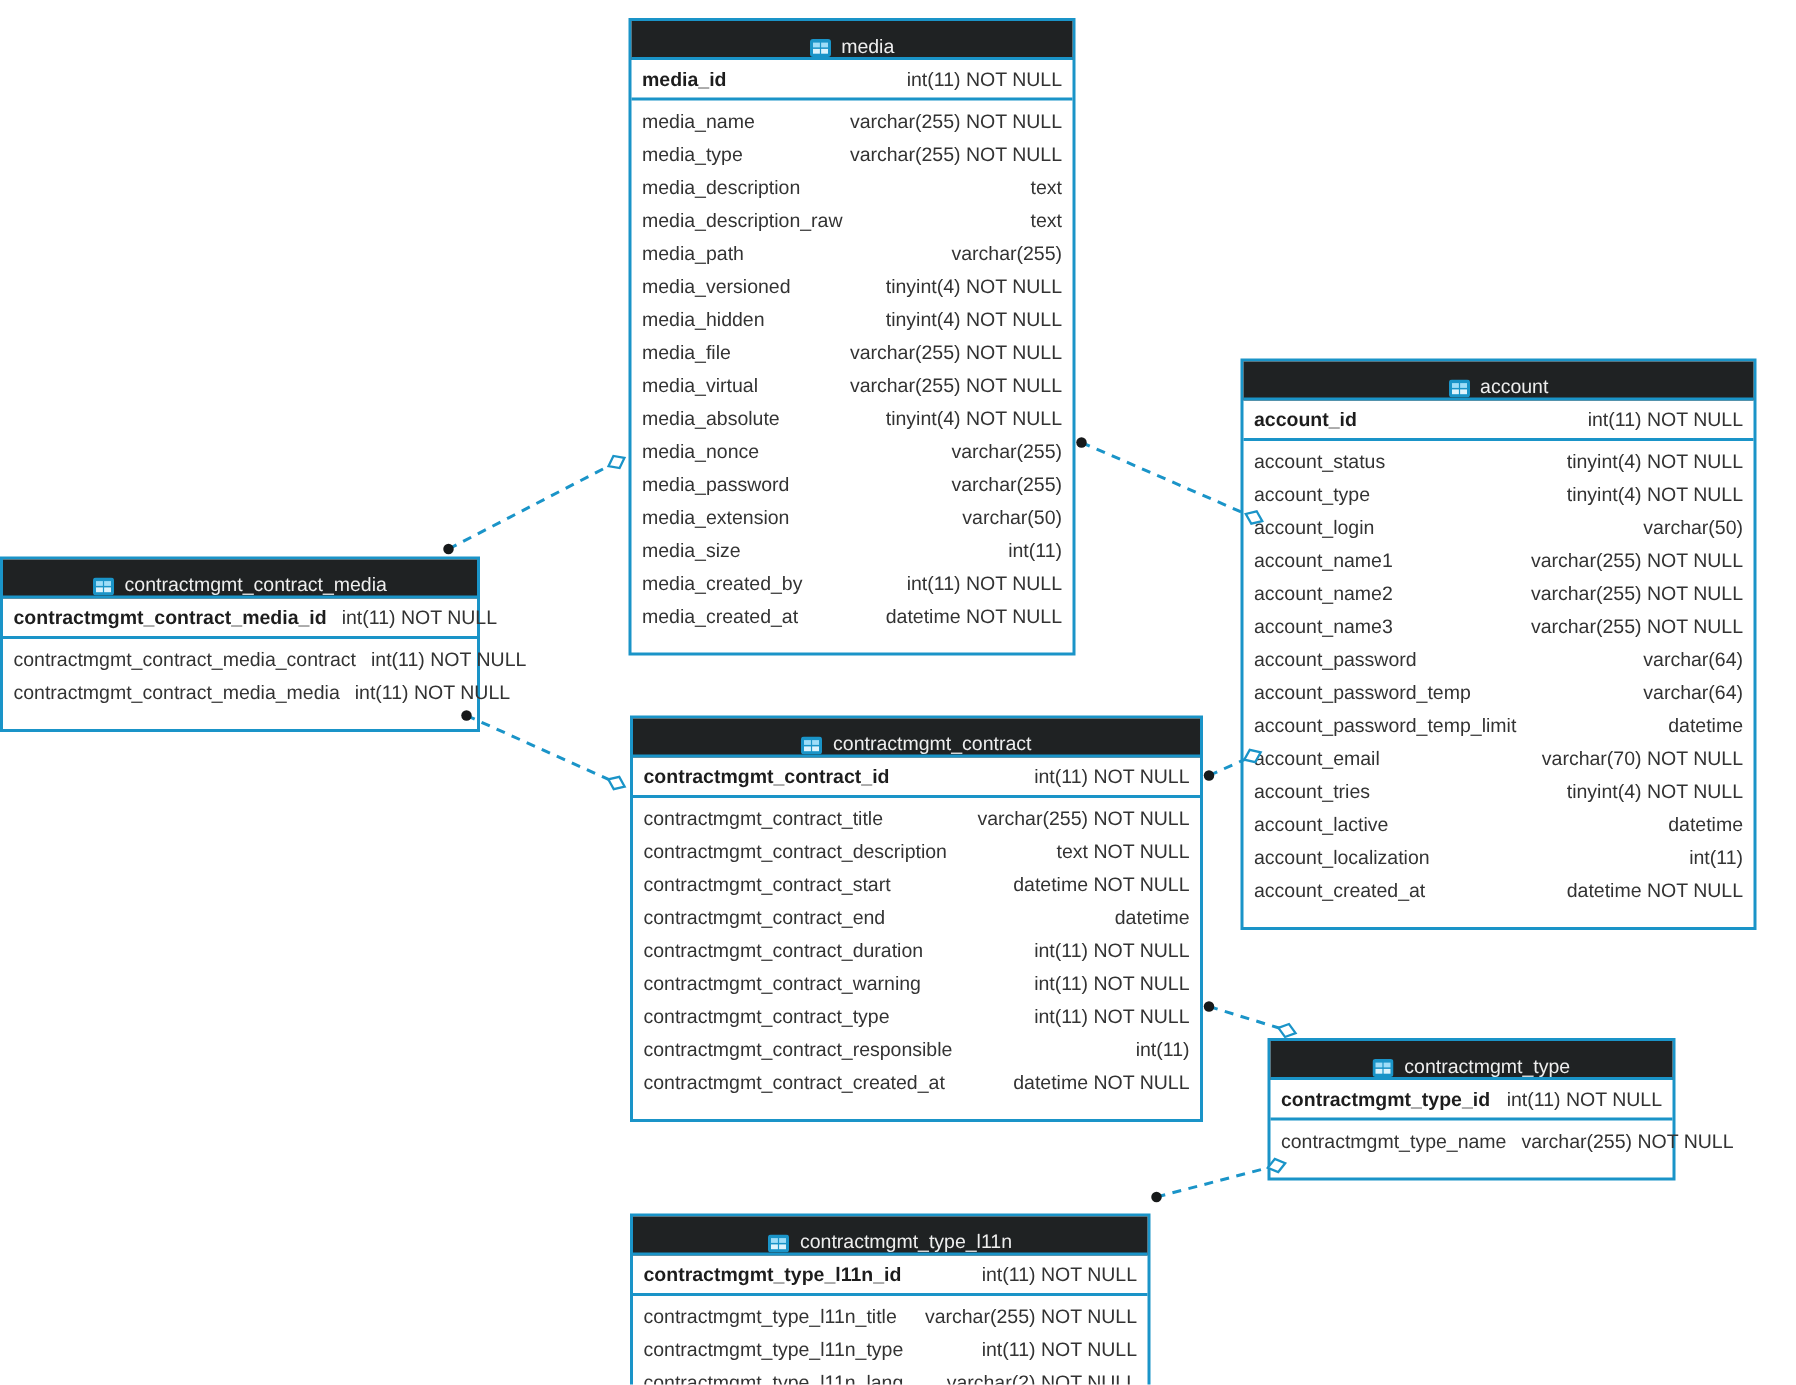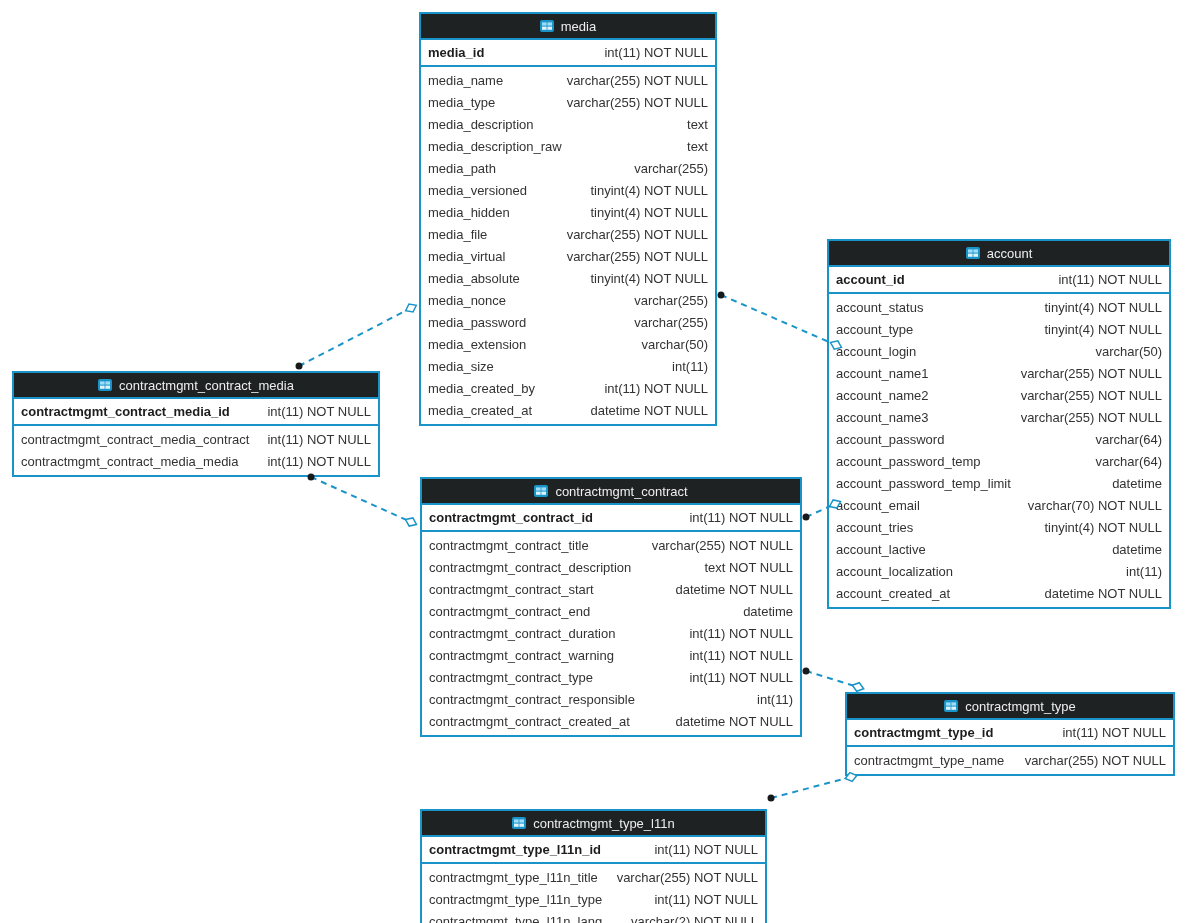--- a/index.html
+++ b/index.html
@@ -22,37 +22,37 @@
   #connections-layer{position:absolute;left:0;top:0;pointer-events:none;}
   .db-table{
     position:absolute;
     background:#ffffff;
     border:2px solid var(--blue);
   }
   .db-header{
     background:var(--header-bg);
     color:var(--header-text);
     height:26px;
-    display:flex;align-items:center;justify-content:center;
+    display:flex;align-items:flex-end;justify-content:center;
     gap:7px;
     font-size:13px;
     border-bottom:2px solid var(--blue);
     white-space:nowrap;
   }
   .tbl-icon{display:inline-flex;align-items:center;}
   .pk-row{
     height:27px;
     display:flex;align-items:center;justify-content:space-between;
     padding:4px 7px;
     border-bottom:2px solid var(--blue);
     font-size:13px;
     white-space:nowrap;
   }
   .pk-name{font-weight:bold;color:var(--pk-text);}
-  .rows{padding:2px 0 3px 0;}
+  .rows{padding:2px 0 14px 0;}
   .field-row{
     height:22px;
     display:flex;align-items:center;justify-content:space-between;
     padding:0 7px;
     font-size:13px;
     color:var(--row-text);
     white-space:nowrap;
   }
   .field-type{color:var(--row-text);text-align:left;margin-left:10px;}
   .pk-type{color:var(--row-text);text-align:right;margin-left:10px;}
@@ -215,21 +215,21 @@
           <div class="field-row">
             <span class="field-name">account_localization</span>
             <span class="field-type">int(11)</span>
           </div>
           <div class="field-row">
             <span class="field-name">account_created_at</span>
             <span class="field-type">datetime NOT NULL</span>
           </div>
         </div>
       </div>
-      <div class="db-table" style="left: 12px; top: 371px; width: 368px;">
+      <div class="db-table" style="left: 0; top: 371px; width: 320px;">
         <div class="db-header">
           <span class="tbl-icon">
             <svg width="14" height="12" viewBox="0 0 14 12" aria-hidden="true">
               <rect x="0" y="0" width="14" height="12" rx="2" fill="#1a94c8"></rect>
               <rect x="2" y="2.4" width="4.6" height="3.2" fill="#9eddf8"></rect>
               <rect x="7.4" y="2.4" width="4.6" height="3.2" fill="#9eddf8"></rect>
               <rect x="2" y="6.6" width="4.6" height="3.2" fill="#ddf3fc"></rect>
               <rect x="7.4" y="6.6" width="4.6" height="3.2" fill="#ddf3fc"></rect>
             </svg>
           </span>
@@ -299,21 +299,21 @@
           <div class="field-row">
             <span class="field-name">contractmgmt_contract_responsible</span>
             <span class="field-type">int(11)</span>
           </div>
           <div class="field-row">
             <span class="field-name">contractmgmt_contract_created_at</span>
             <span class="field-type">datetime NOT NULL</span>
           </div>
         </div>
       </div>
-      <div class="db-table" style="left: 845px; top: 692px; width: 330px;">
+      <div class="db-table" style="left: 845px; top: 692px; width: 272px;">
         <div class="db-header">
           <span class="tbl-icon">
             <svg width="14" height="12" viewBox="0 0 14 12" aria-hidden="true">
               <rect x="0" y="0" width="14" height="12" rx="2" fill="#1a94c8"></rect>
               <rect x="2" y="2.4" width="4.6" height="3.2" fill="#9eddf8"></rect>
               <rect x="7.4" y="2.4" width="4.6" height="3.2" fill="#9eddf8"></rect>
               <rect x="2" y="6.6" width="4.6" height="3.2" fill="#ddf3fc"></rect>
               <rect x="7.4" y="6.6" width="4.6" height="3.2" fill="#ddf3fc"></rect>
             </svg>
           </span>

